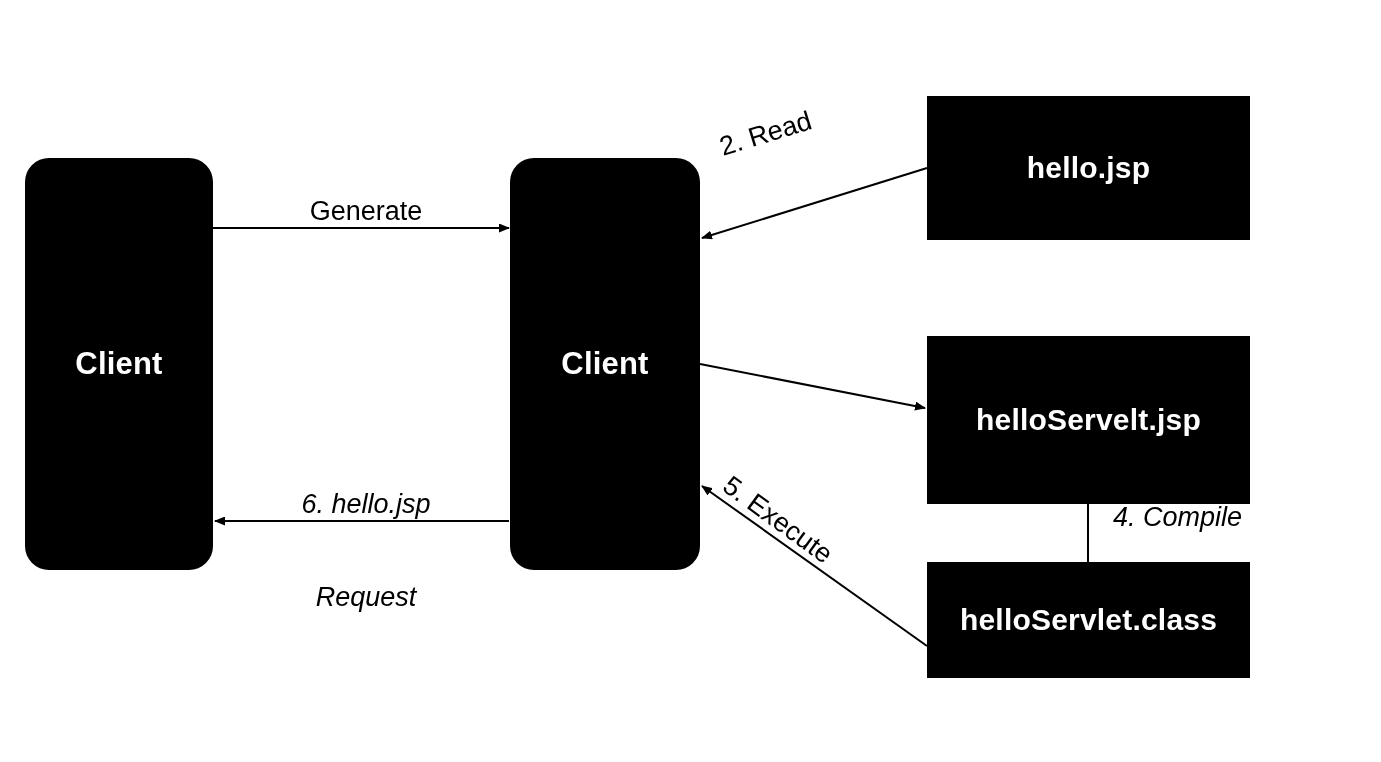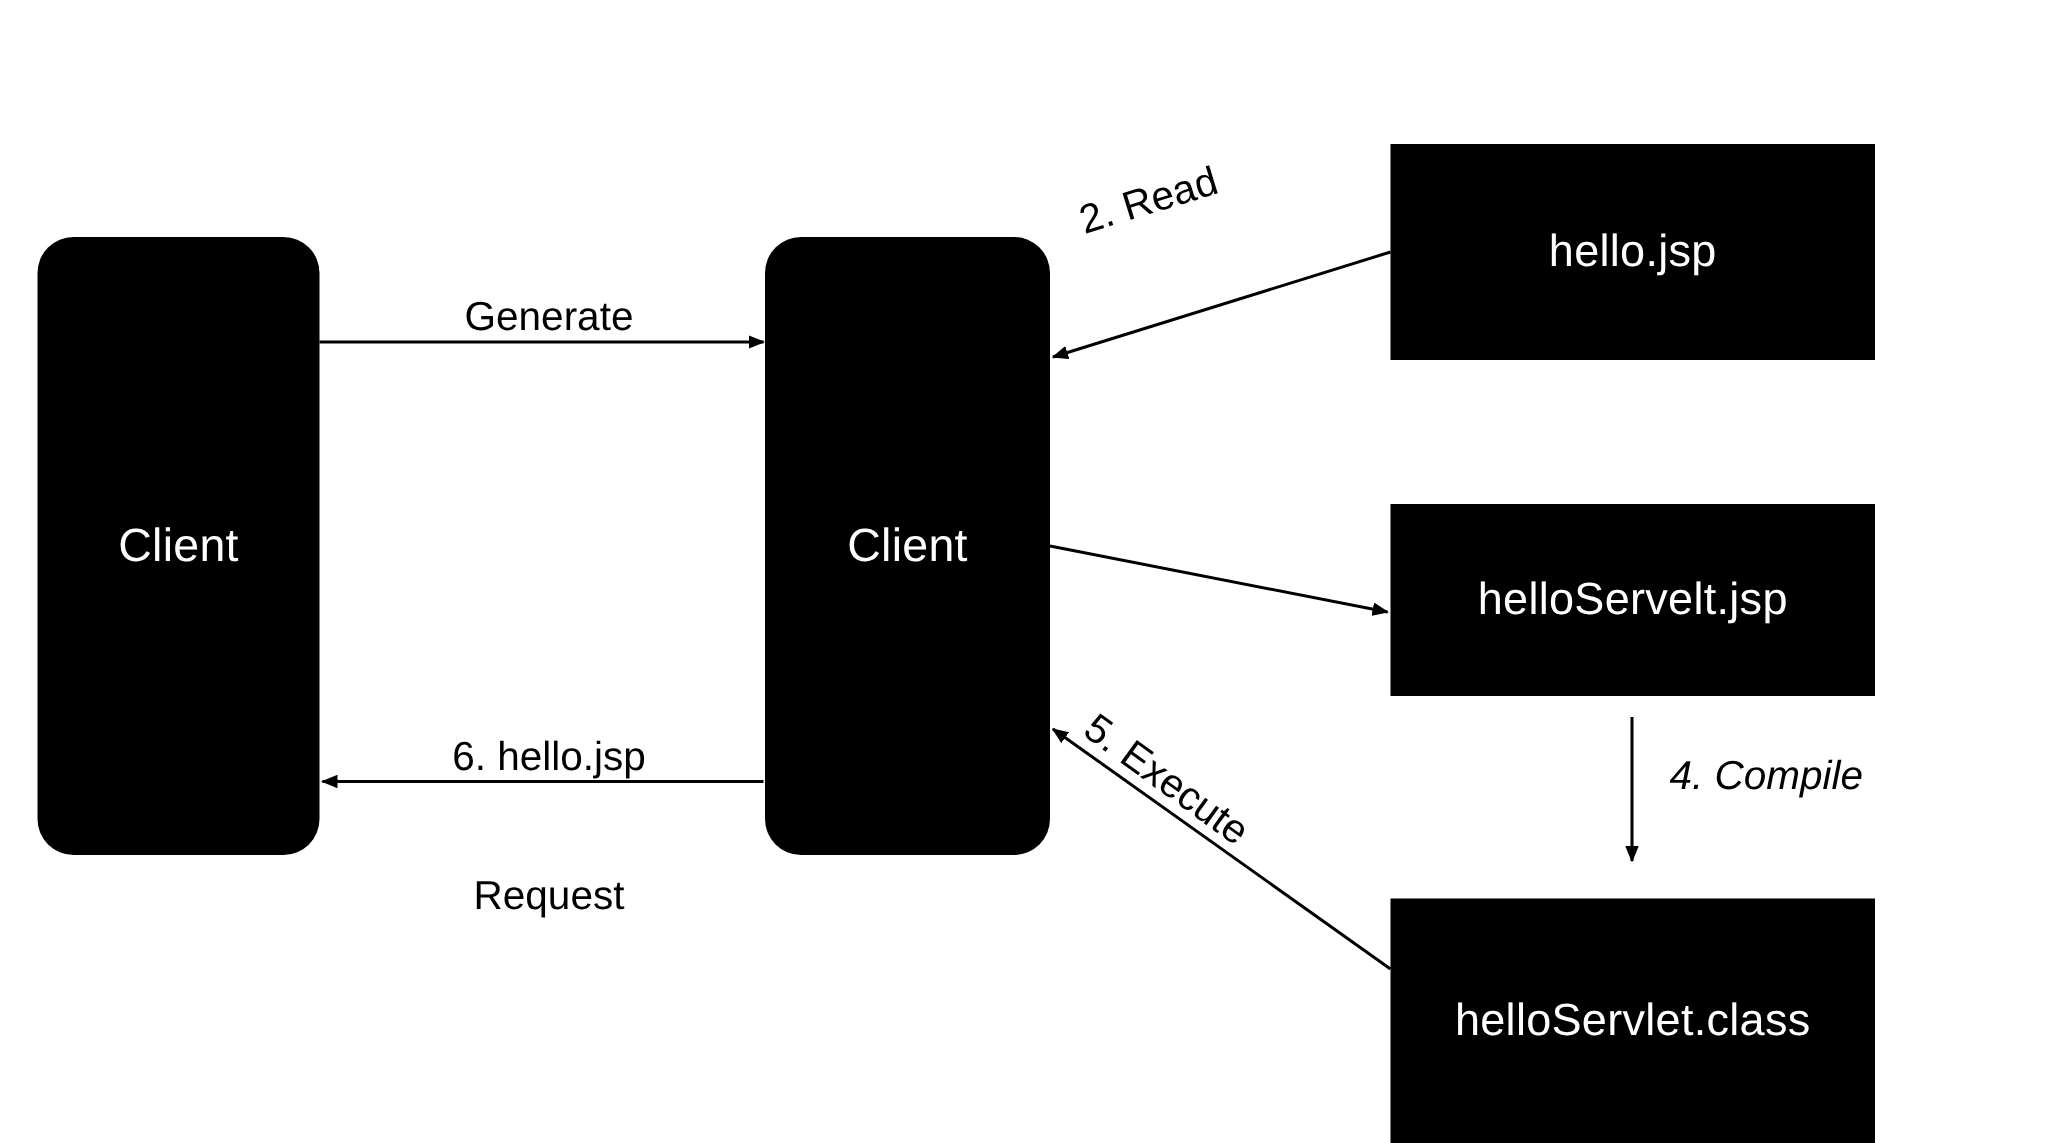--- a/index.html
+++ b/index.html
@@ -18,21 +18,21 @@
     overflow: hidden;
   }
   .node {
     position: absolute;
     background: #000000;
     color: #ffffff;
     display: flex;
     align-items: center;
     justify-content: center;
     text-align: center;
-    font-weight: 400;
+    font-weight: 700;
     letter-spacing: 0.2px;
   }
   .node-client-left {
     left: 25px;
     top: 158px;
     width: 188px;
     height: 412px;
     border-radius: 24px;
     font-size: 31px;
   }
@@ -45,42 +45,42 @@
     font-size: 31px;
   }
   .node-file {
     left: 927px;
     width: 323px;
     height: 144px;
     border-radius: 0;
     font-size: 30px;
   }
   .node-jsp   { top: 96px; }
-  .node-servlet-jsp { top: 336px; height: 128px; }
-  .node-servlet-class { top: 599px; height: 164px; }
+  .node-servlet-jsp { top: 336px; height: 168px; }
+  .node-servlet-class { top: 562px; height: 116px; }
 
   svg.edges {
     position: absolute;
     left: 0;
     top: 0;
     width: 1381px;
     height: 762px;
     pointer-events: none;
   }
 
   .edge-label {
     position: absolute;
     color: #000000;
     font-size: 27px;
     line-height: 1.15;
     white-space: pre;
     text-align: center;
   }
   .lbl-1 { left: 226px; top: 134px; width: 280px; }
-  .lbl-6 { left: 226px; top: 427px; width: 280px; }
+  .lbl-6 { left: 226px; top: 427px; width: 280px; font-style: italic; }
   .lbl-2 {
     left: 716px; top: 133px;
     transform: rotate(-17deg);
     transform-origin: left top;
   }
   .lbl-3 { left: 716px; top: 331px; }
   .lbl-4 { left: 1113px; top: 502px; font-style: italic; }
   .lbl-5 {
     left: 735px; top: 470px;
     transform: rotate(36deg);

